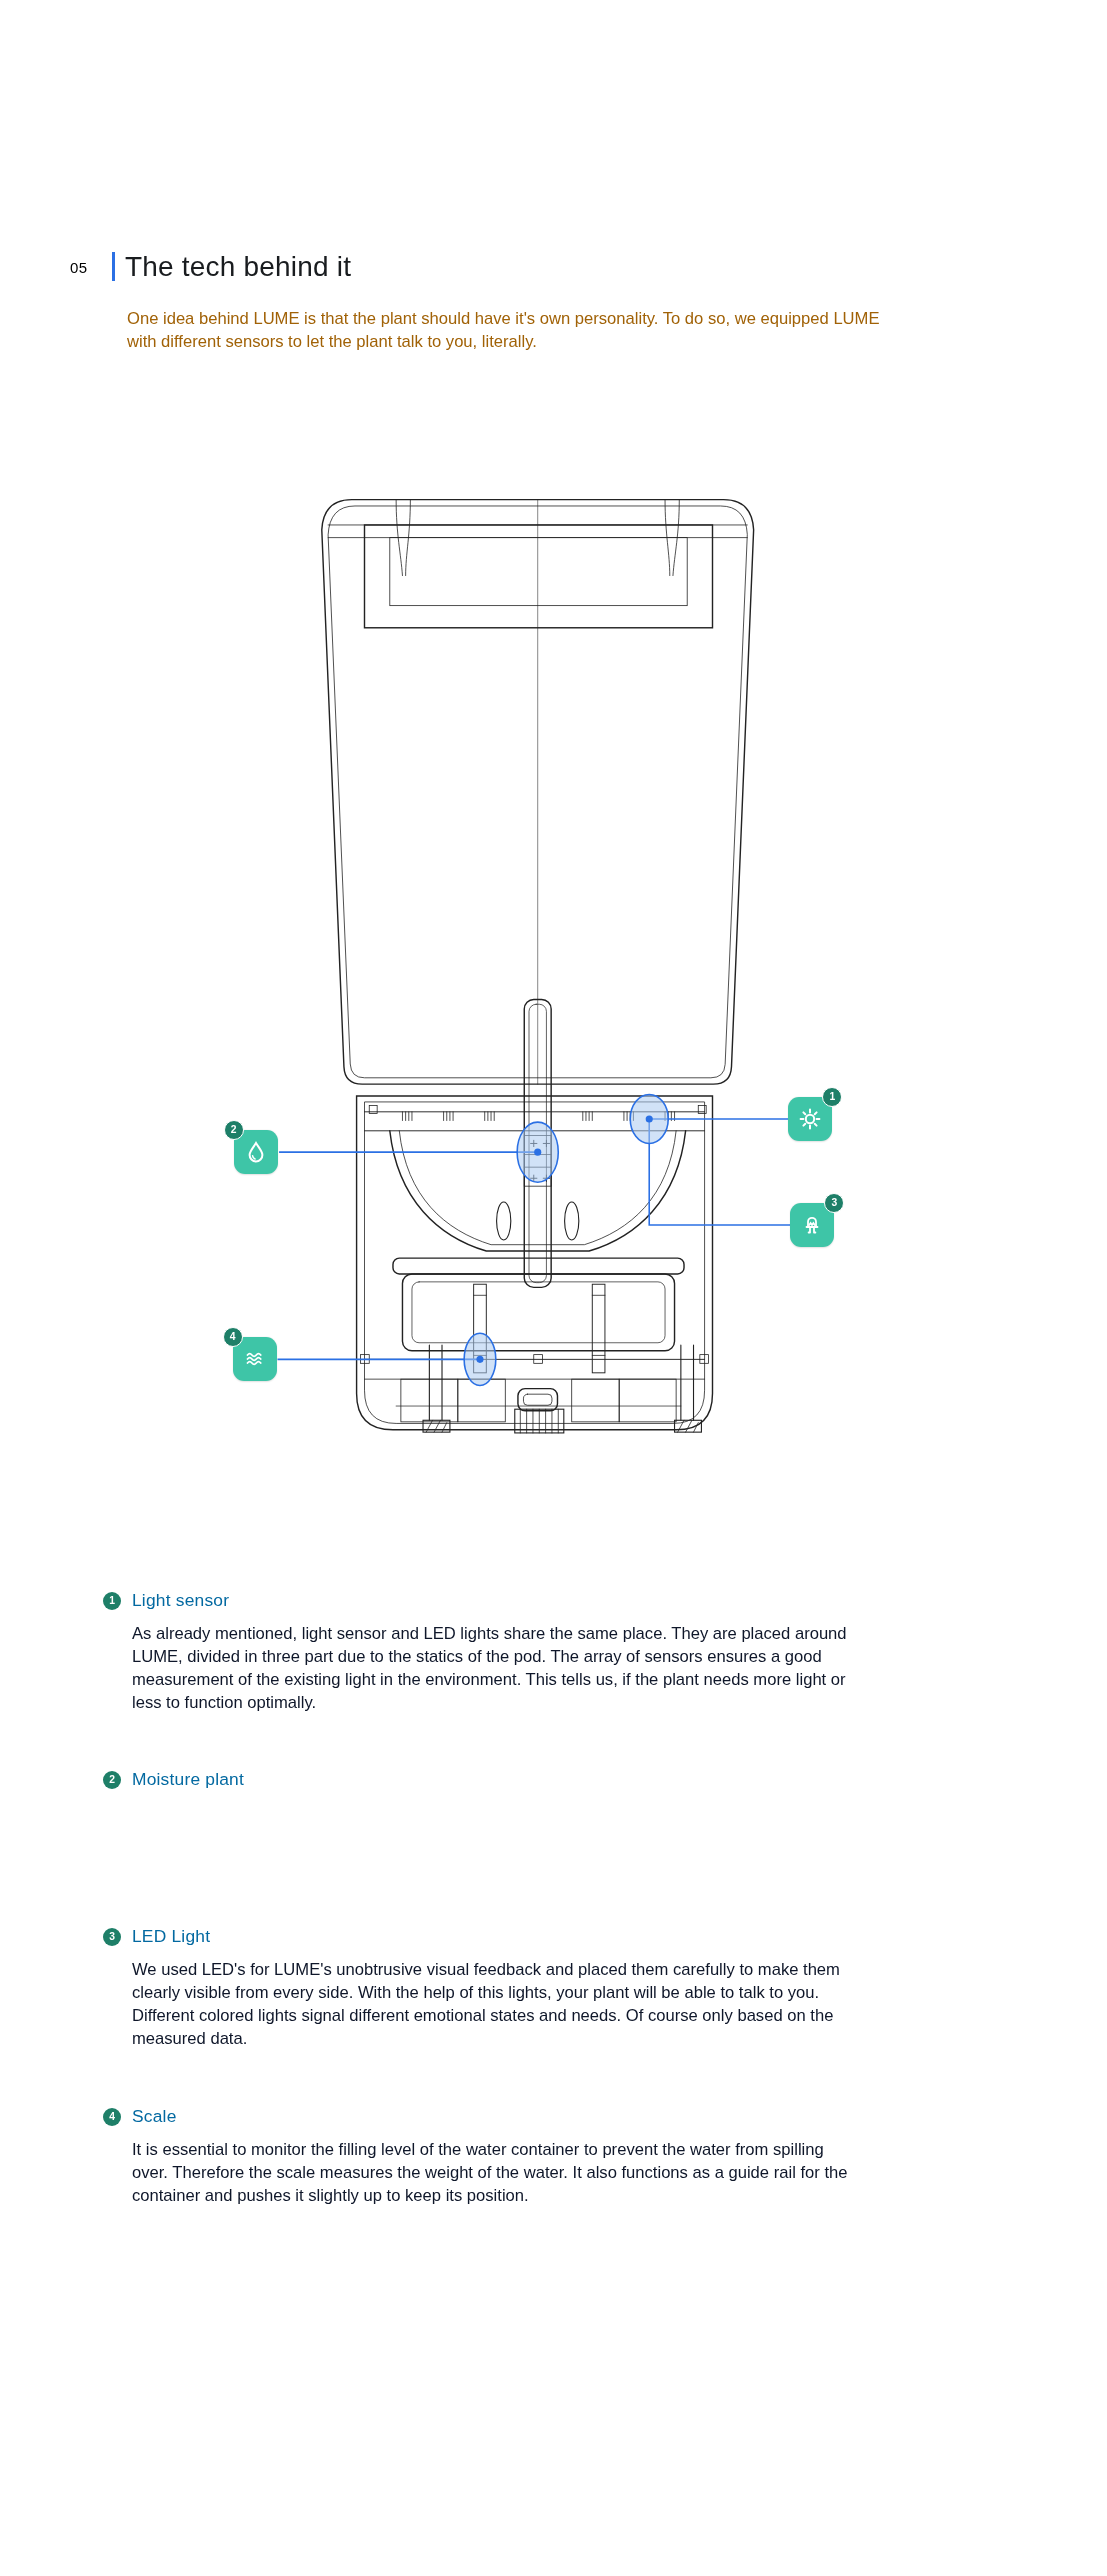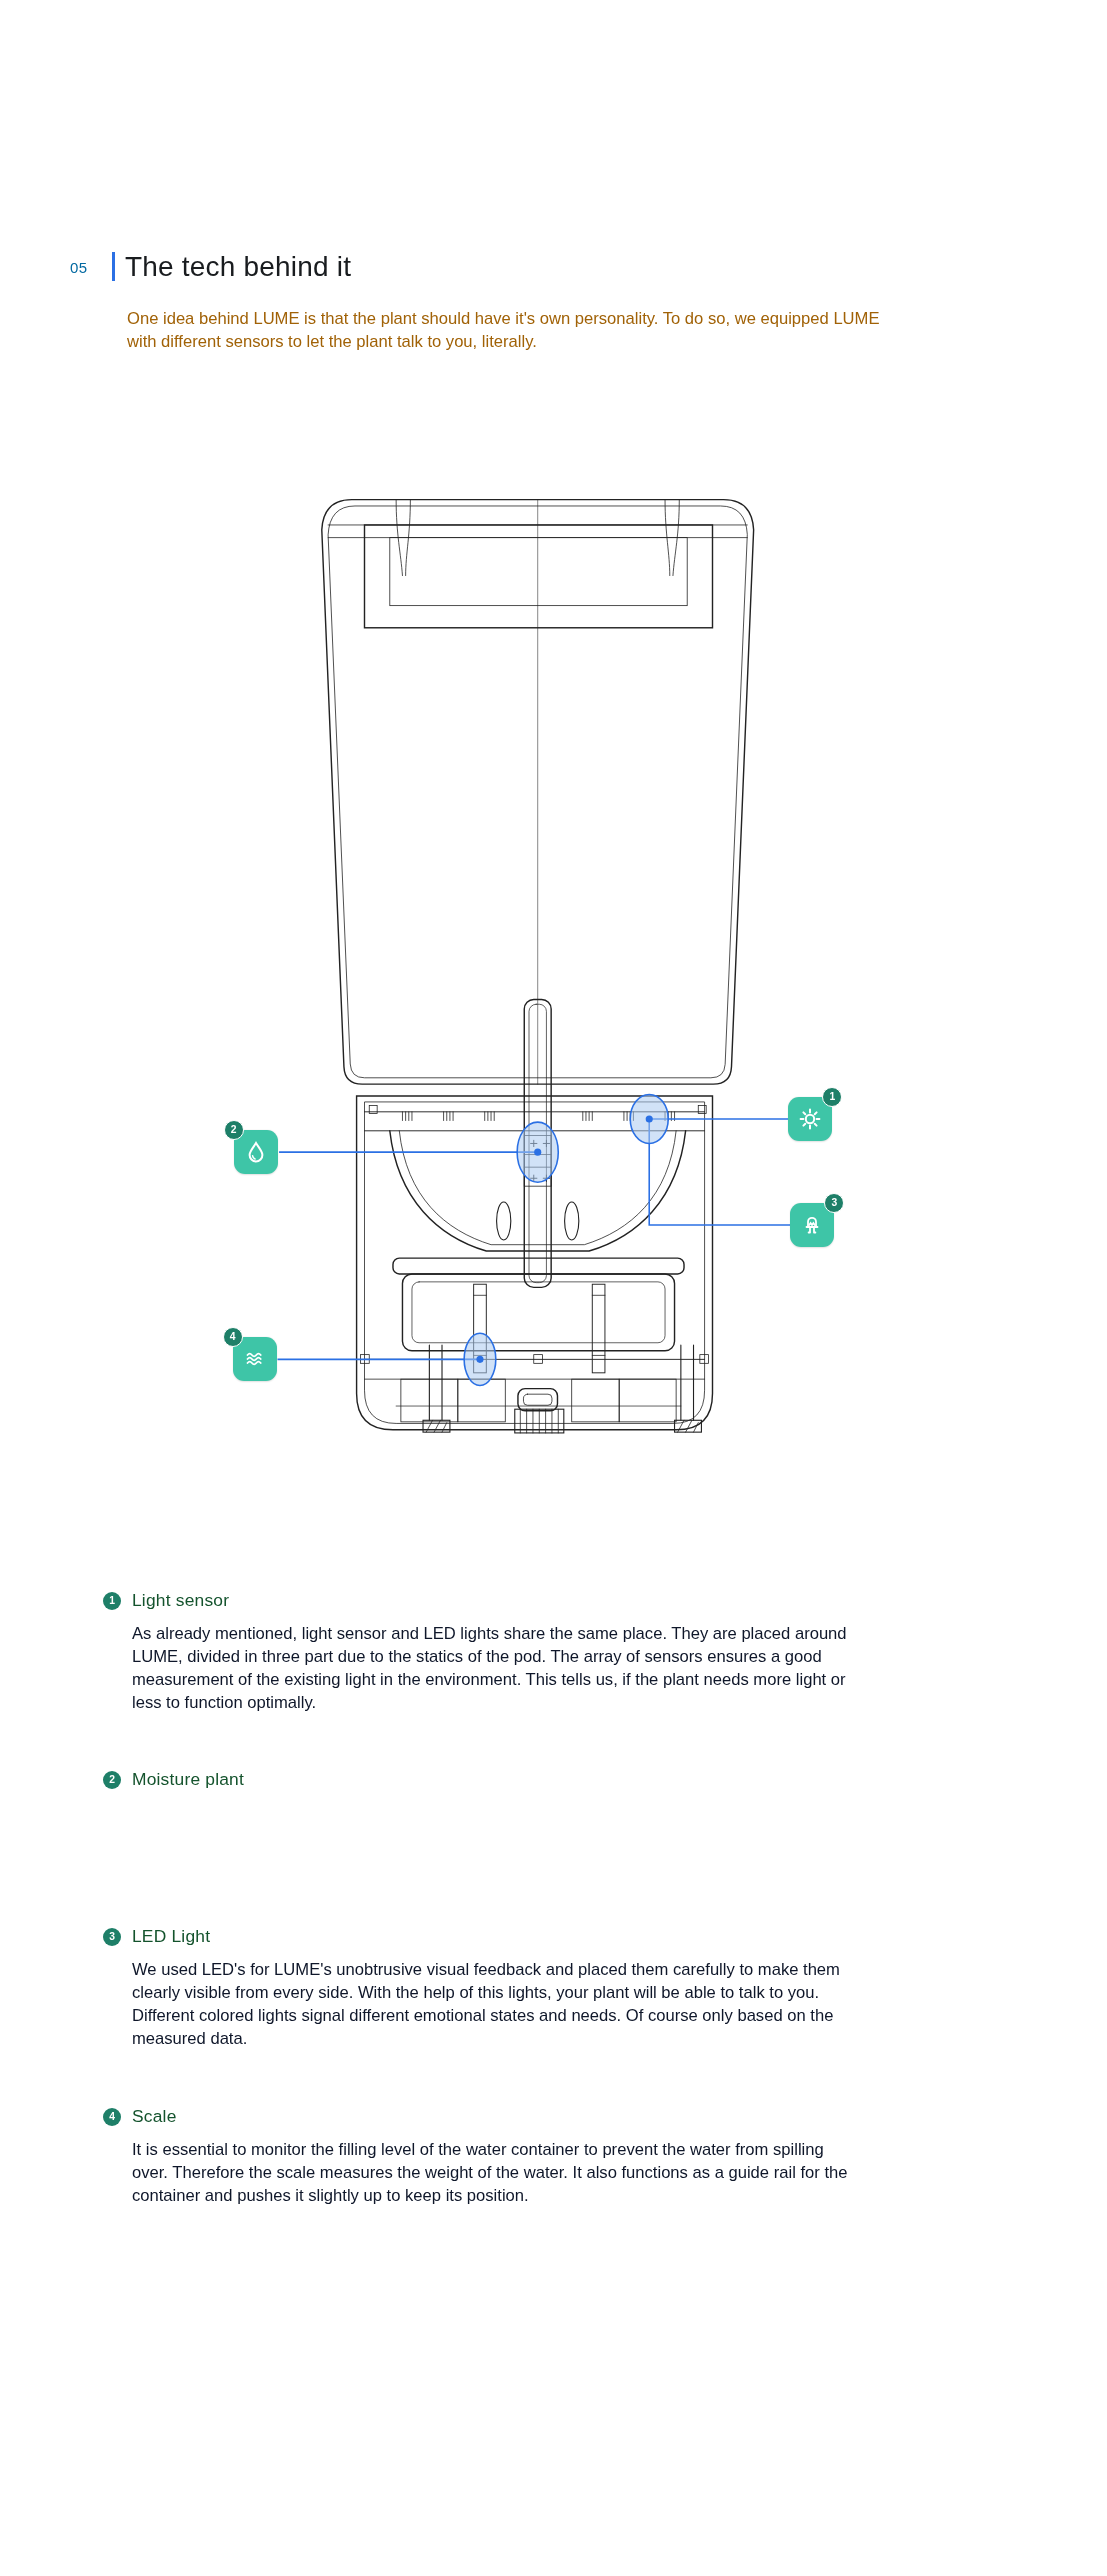--- a/index.html
+++ b/index.html
@@ -1,20 +1,20 @@
 <!DOCTYPE html>
 <html style="font-size:12.7px"><head>
 <meta charset="utf-8">
 <style>
   html,body{margin:0;padding:0;background:#ffffff;}
   #page{position:relative;width:1108px;height:2576px;background:#ffffff;overflow:hidden;
         font-family:"Liberation Sans", sans-serif;}
 
   
-  .page-num{position:absolute;left:70px;top:259px;font-size:15px;color:#0369a1;letter-spacing:0.4px;}
+  .page-num{position:absolute;left:70px;top:259px;font-size:15px;color:#000000;letter-spacing:0.4px;}
   .title-bar{position:absolute;left:112px;top:252px;width:3.2px;height:29px;background:#2b70e4;}
   .page-title{position:absolute;left:125px;top:251px;margin:0;font-size:28px;font-weight:400;
               color:#191c1f;letter-spacing:0.2px;}
   .intro{position:absolute;left:127px;top:307px;width:779px;margin:0;font-size:16.6px;
          line-height:23px;color:#a16207;}
 
   
   .diagram-svg{position:absolute;left:206px;top:487px;}
 
   .chip{position:absolute;width:44px;height:44px;border-radius:11px;background:#3ec5a7;
@@ -32,21 +32,21 @@
 
   
   .section{position:absolute;left:103px;width:760px;}
   #section-1{top:1590px;}
   #section-2{top:1769px;}
   #section-3{top:1926px;}
   #section-4{top:2106px;}
   .sec-head{display:flex;align-items:center;gap:11px;}
   .sec-badge{width:18px;height:18px;border-radius:50%;background:#1e7f68;color:#fff;
         font-size:10.3px;font-weight:bold;display:flex;align-items:center;justify-content:center;flex:0 0 auto;}
-  .sec-title{margin:0;font-size:17.4px;font-weight:500;color:#14532d;letter-spacing:0.2px;}
+  .sec-title{margin:0;font-size:17.4px;font-weight:500;color:#0369a1;letter-spacing:0.2px;}
   .sec-body{margin:11px 0 0 29px;width:718px;font-size:16.6px;line-height:23px;color:#0f172a;}
 </style>
 </head>
 <body>
 
 <div id="page">
 
   <div class="page-num">05</div>
   <div class="title-bar"></div>
   <h1 class="page-title">The tech behind it</h1>

